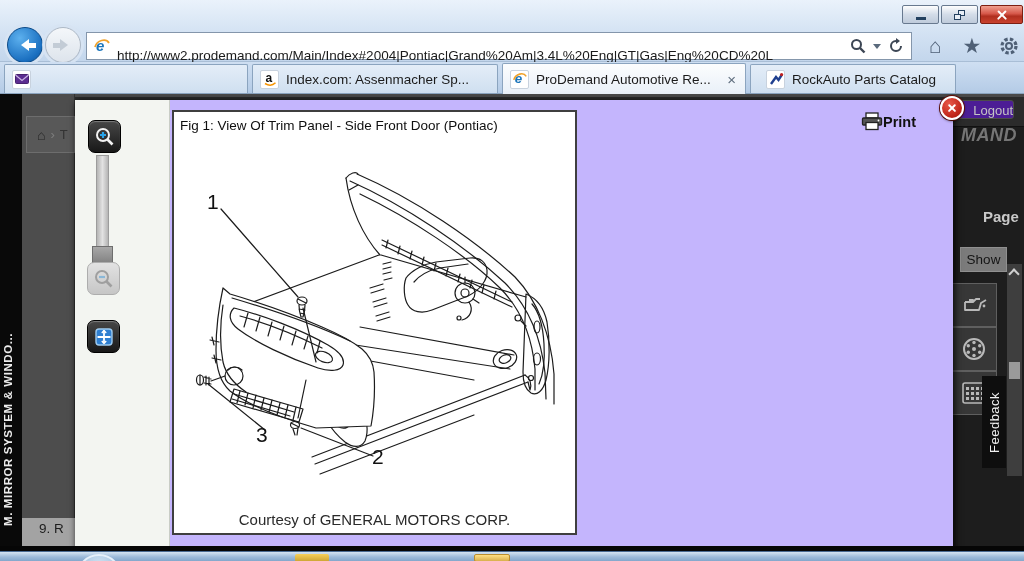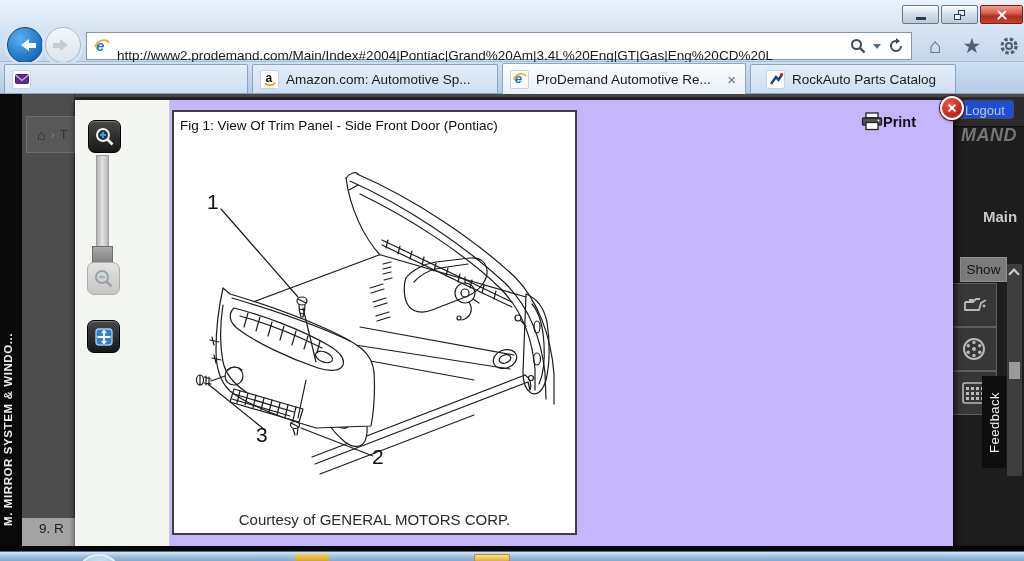--- a/index.html
+++ b/index.html
@@ -52,34 +52,34 @@
   .tab.active { top:1px; height:31px; background:linear-gradient(#fcfdfe,#e9f0f8); z-index:2; }
   .tab .lbl { white-space:nowrap; overflow:hidden; flex:1; }
   .tab .closex { color:#5f6e7e; font-size:15px; line-height:1; padding:0 2px; }
   .ticon { width:19px; height:19px; background:#fff; border:1px solid #c8d2de; border-radius:2px; flex:none;
     display:flex; align-items:center; justify-content:center; }
 
   
   .page { position:absolute; left:0; top:94px; width:1024px; height:454px; background:#1d1d1d; overflow:hidden; }
   .page-topline { position:absolute; left:0; top:0; width:100%; height:3px; background:#4a4a4a; }
   .page-header { position:absolute; left:0; top:3px; width:100%; height:30px; background:#2b2b2b; border-bottom:1px solid #111; }
-  .logout { position:absolute; left:956px; top:6px; width:58px; height:19px; background:#1d4ed8; border:1px solid #4c4c4c;
-    border-radius:3px; color:#c4c4c4; font-size:13px; text-align:center; line-height:19px; }
+  .logout { position:absolute; left:956px; top:6px; width:58px; height:19px; background:#4c1d95; border:1px solid #4c4c4c;
+    border-radius:3px; color:#c4c4c4; font-size:13px; text-align:right; line-height:19px; }
   .brand-frag { position:absolute; left:961px; top:31px; color:#757575; font-weight:bold; font-style:italic; font-size:18px; letter-spacing:.5px; }
   .side-black { position:absolute; left:0; top:0; width:22px; height:454px; background:#090909; }
   .side-vtext { position:absolute; left:3px; top:84px; height:348px; color:#ececec; font-size:11.5px; font-weight:bold;
     writing-mode:vertical-rl; transform:rotate(180deg); white-space:nowrap; overflow:hidden; letter-spacing:.6px; line-height:1; }
   .side-panel { position:absolute; left:22px; top:0; width:53px; height:454px; background:#4d4d4d; border-right:1px solid #333; }
   .crumb { position:absolute; left:26px; top:22px; width:49px; height:37px; background:#585858; border:1px solid #6d6d6d;
     display:flex; align-items:center; gap:5px; padding-left:10px; color:#2c2c2c; }
   .crumb .home { font-size:14px; color:#262626; }
   .crumb .sep { color:#7d7d7d; font-size:13px; }
   .crumb .frag { color:#333; font-size:13px; }
   .page-label { position:absolute; left:983px; top:114px; color:#c9c9c9; font-size:15px; font-weight:bold; }
-  .show-btn { position:absolute; left:960px; top:163px; width:47px; height:25px; background:#7b7b7b; border:1px solid #909090;
+  .show-btn { position:absolute; left:960px; top:153px; width:47px; height:25px; background:#7b7b7b; border:1px solid #909090;
     color:#141414; font-size:13.5px; text-align:center; line-height:23px; }
   .vscroll { position:absolute; left:1007px; top:170px; width:15px; height:212px; background:#3e3e3e; }
   .vscroll .up { position:absolute; left:3px; top:6px; width:8px; height:8px; border-left:2.5px solid #d0d0d0; border-top:2.5px solid #d0d0d0; transform:rotate(45deg); }
   .vscroll .thumb { position:absolute; left:2px; top:98px; width:11px; height:17px; background:#9a9a9a; }
   .iconbox { position:absolute; left:951px; width:46px; height:44px; background:#373737; border:1px solid #5f5f5f;
     display:flex; align-items:center; justify-content:center; }
   .ib-oil { top:189px; } .ib-wheel { top:233px; } .ib-grid { top:277px; }
   .feedback-tab { position:absolute; left:982px; top:282px; width:24px; height:92px; background:#0e0e0e;
     color:#f0f0f0; font-size:13px; writing-mode:vertical-rl; transform:rotate(180deg);
     display:flex; align-items:center; justify-content:center; letter-spacing:.5px; z-index:3; }
@@ -205,21 +205,21 @@
         </svg>
     </span>
   </div>
   <div class="tab" style="left:252px; width:246px;">
     <span class="ticon">
       <svg width="16" height="16" viewBox="0 0 16 16">
           <text x="3.5" y="11" font-size="12" font-weight="bold" fill="#111">a</text>
           <path d="M3,12.5 C7,15 11,14.2 13.5,11.8" stroke="#f79400" stroke-width="1.5" fill="none"></path>
         </svg>
     </span>
-    <span class="lbl">Amazon.com: Automotive Sp...</span>
+    <span class="lbl">Index.com: Assenmacher Sp...</span>
   </div>
   <div class="tab active" style="left:502px; width:244px;">
     <span class="ticon">
       <svg width="16" height="16" viewBox="0 0 18 18">
           <text x="3" y="14" font-size="15" font-style="italic" font-weight="bold" fill="#1b75bb">e</text>
           <path d="M2,10 C4,3 13,1 16,6" stroke="#f0a22a" stroke-width="1.8" fill="none"></path>
         </svg>
     </span>
     <span class="lbl">ProDemand Automotive Re...</span>
     <span class="closex">×</span>
@@ -243,21 +243,21 @@
 
   <div class="side-black"></div>
   <div class="side-vtext">M. MIRROR SYSTEM &amp; WINDO...</div>
   <div class="side-panel"></div>
   <div class="crumb">
     <span class="home">⌂</span>
     <span class="sep">›</span>
     <span class="frag">T</span>
   </div>
 
-  <div class="page-label">Main</div>
+  <div class="page-label">Page</div>
   <div class="show-btn">Show</div>
 
   <div class="vscroll">
     <span class="up"></span>
     <span class="thumb"></span>
   </div>
 
   <div class="iconbox ib-oil">
     <svg width="30" height="26" viewBox="0 0 30 26">
       <path d="M6,10 L14,10 L17,7 L21,7 M14,10 L14,8 L10,8 M6,10 L6,18 L20,18 L22,11 L27,8 M22,11 L20,18" fill="none" stroke="#b9b9b9" stroke-width="1.8" stroke-linejoin="round"></path>

